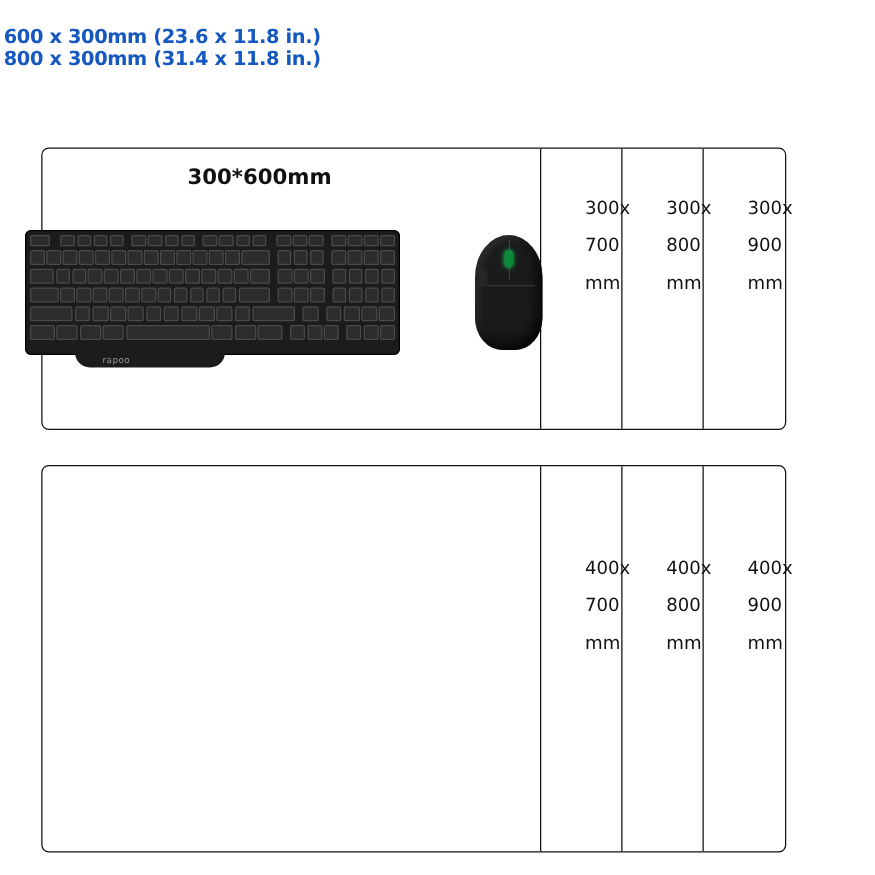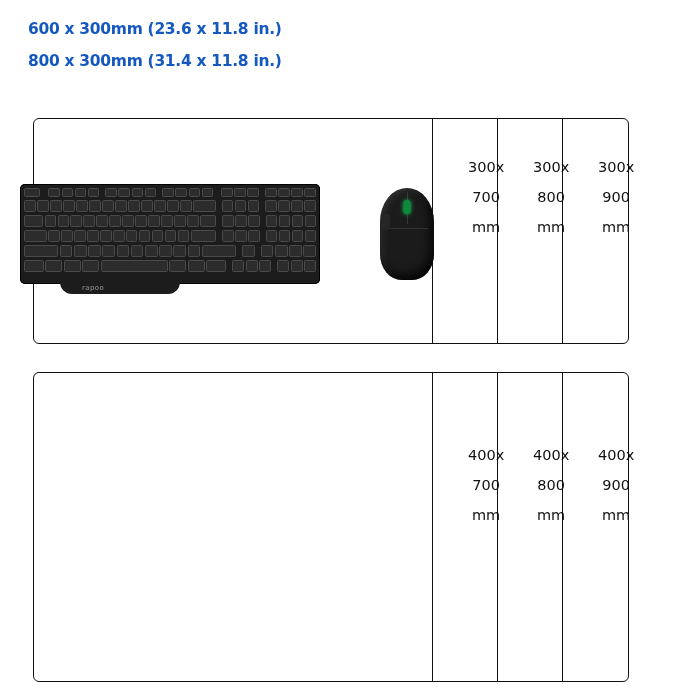--- a/index.html
+++ b/index.html
@@ -18,32 +18,32 @@
   
   .header {
     position: absolute;
     left: 0;
     top: 0;
     width: 700px;
   }
   .header-row {
     display: flex;
     justify-content: flex-start;
-    padding-left: 28px;
+    padding-left: 3px;
   }
   .header-row .cell {
     color: #1558c0;
     font-weight: bold;
     font-size: 15.5px;
     letter-spacing: -0.3px;
     white-space: nowrap;
     font-family: "DejaVu Sans", sans-serif;
   }
   .header-row.row1 { margin-top: 20px; }
-  .header-row.row2 { margin-top: 14px; }
+  .header-row.row2 { }
   .header-row.row1 .cell:first-child { width: 335px; }
   .header-row.row2 .cell:first-child { width: 347px; }
 
   
   .diagram {
     position: absolute;
     left: 0;
     top: 100px;
     width: 700px;
     height: 600px;
@@ -81,21 +81,20 @@
     left: 150px;
     top: 32px;
   }
 
   .seg-label {
     position: absolute;
     font-size: 14.5px;
     color: #111;
     line-height: 30px;
     font-family: "DejaVu Sans", sans-serif;
-    text-align: center;
   }
 
   
   .mat-bottom {
     position: absolute;
     left: 33px;
     top: 272px;
     width: 596px;
     height: 310px;
     border: 1.6px solid #111;
@@ -219,20 +218,21 @@
 </div>
 
 <div class="diagram">
 
   <div class="mat-top">
     <div class="divline" style="left:398px;"></div>
     <div class="divline" style="left:463px;"></div>
     <div class="divline" style="left:528px;"></div>
   </div>
 
+  <div class="mat-label top-label">300*600mm</div>
 
   <div class="seg-label" style="left:468px; top:52px;">
     <div>300x</div>
     <div>700</div>
     <div>mm</div>
   </div>
   <div class="seg-label" style="left:533px; top:52px;">
     <div>300x</div>
     <div>800</div>
     <div>mm</div>

